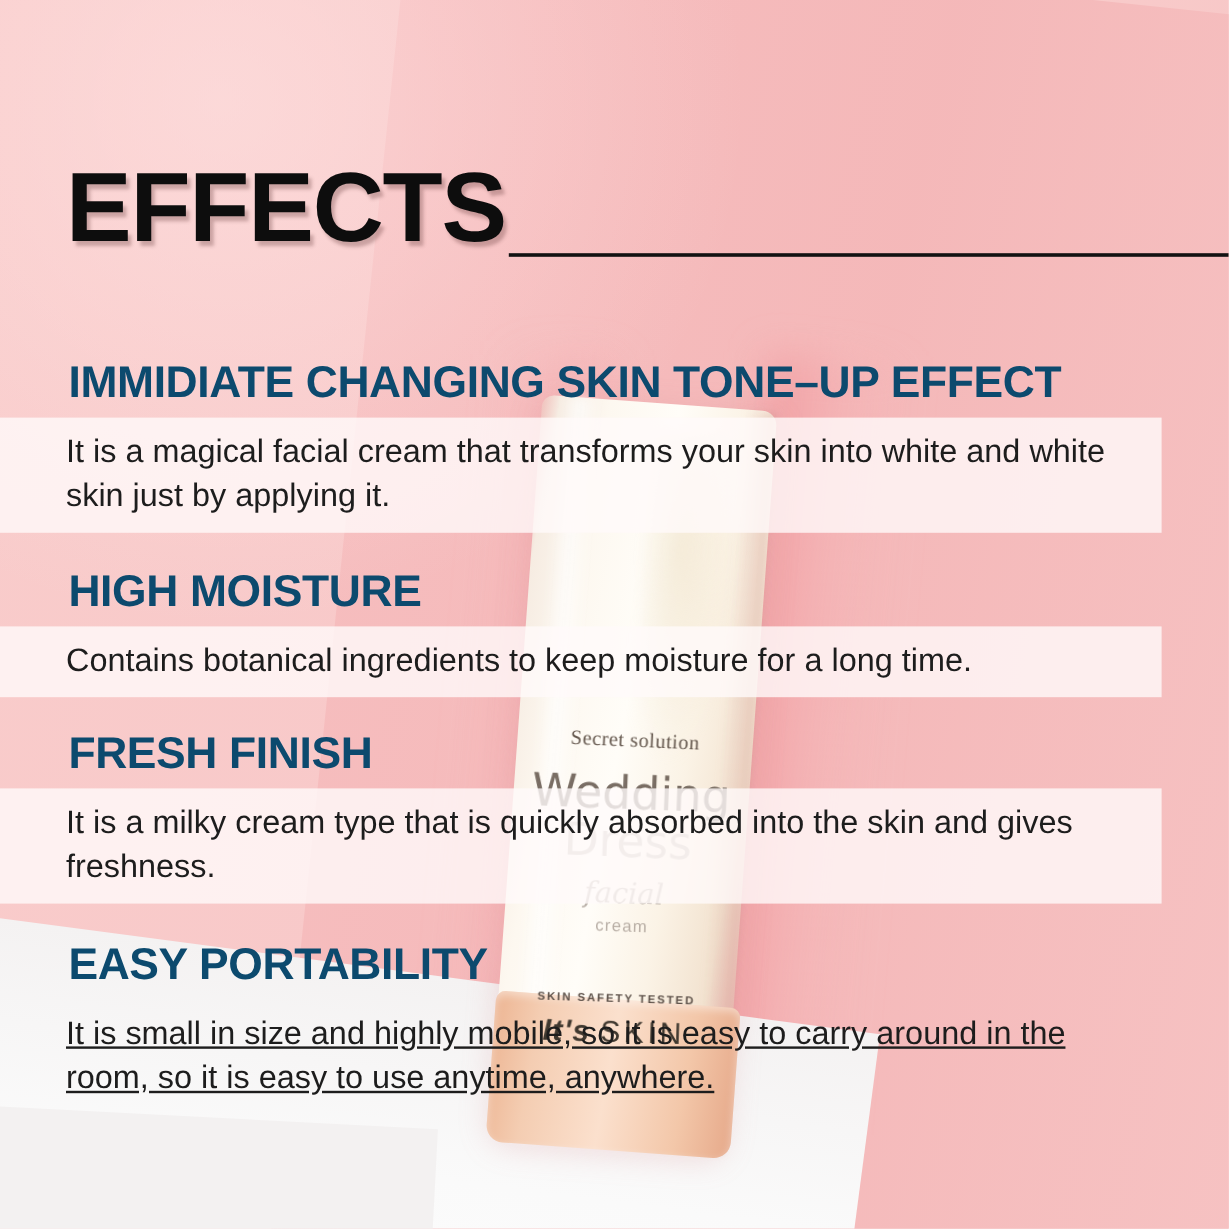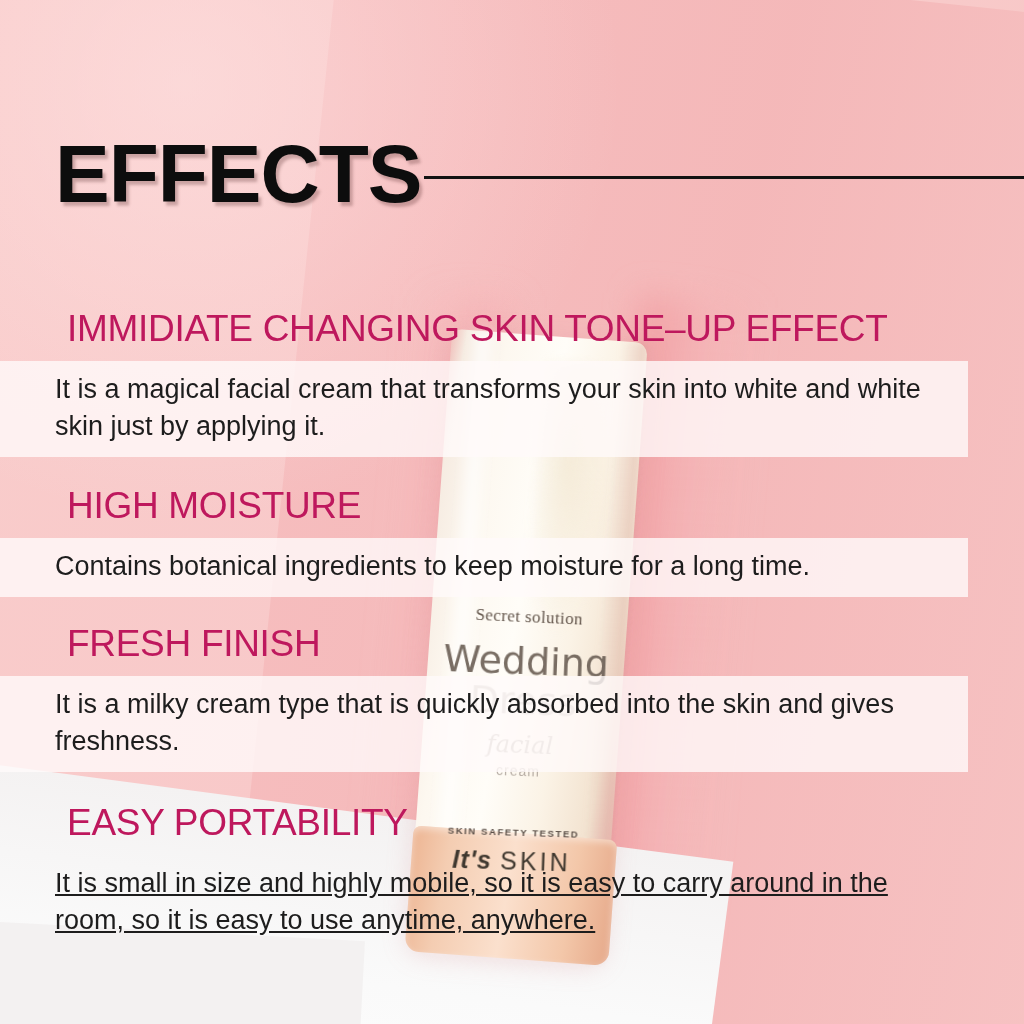--- a/index.html
+++ b/index.html
@@ -219,21 +219,21 @@
   .label-brand .brand-its { font-style: italic; font-weight: 600; }
   .label-brand .brand-skin { letter-spacing: 3px; }
 
   
   .title-row {
     position: absolute;
     left: 55px;
     top: 134px;
     right: 0;
     display: flex;
-    align-items: center;
+    align-items: flex-end;
   }
   .title {
     font-size: 82px;
     font-weight: bold;
     line-height: .98;
     color: #0d0d0d;
     letter-spacing: -1px;
     text-shadow: 3px 4px 3px rgba(90,45,45,.30);
     white-space: nowrap;
   }
@@ -246,26 +246,26 @@
   }
 
   .sections {
     position: absolute;
     left: 0;
     top: 296px;
     width: 1024px;
   }
   .section { position: relative; }
   .sec-heading {
-    margin: 12px;
+    margin: 2px;
     padding: 0 0 0 55px;
     font-size: 37px;
-    font-weight: normal;
+    font-weight: bold;
     letter-spacing: -.3px;
-    color: #be185d;
+    color: #0c4a6e;
     line-height: 1.12;
     white-space: nowrap;
   }
   .sec-body {
     position: relative;
     margin: 9px 0 0 0;
     padding: 10px 14px 12px 55px;
     width: 968px;
     box-sizing: border-box;
     font-size: 27px;

